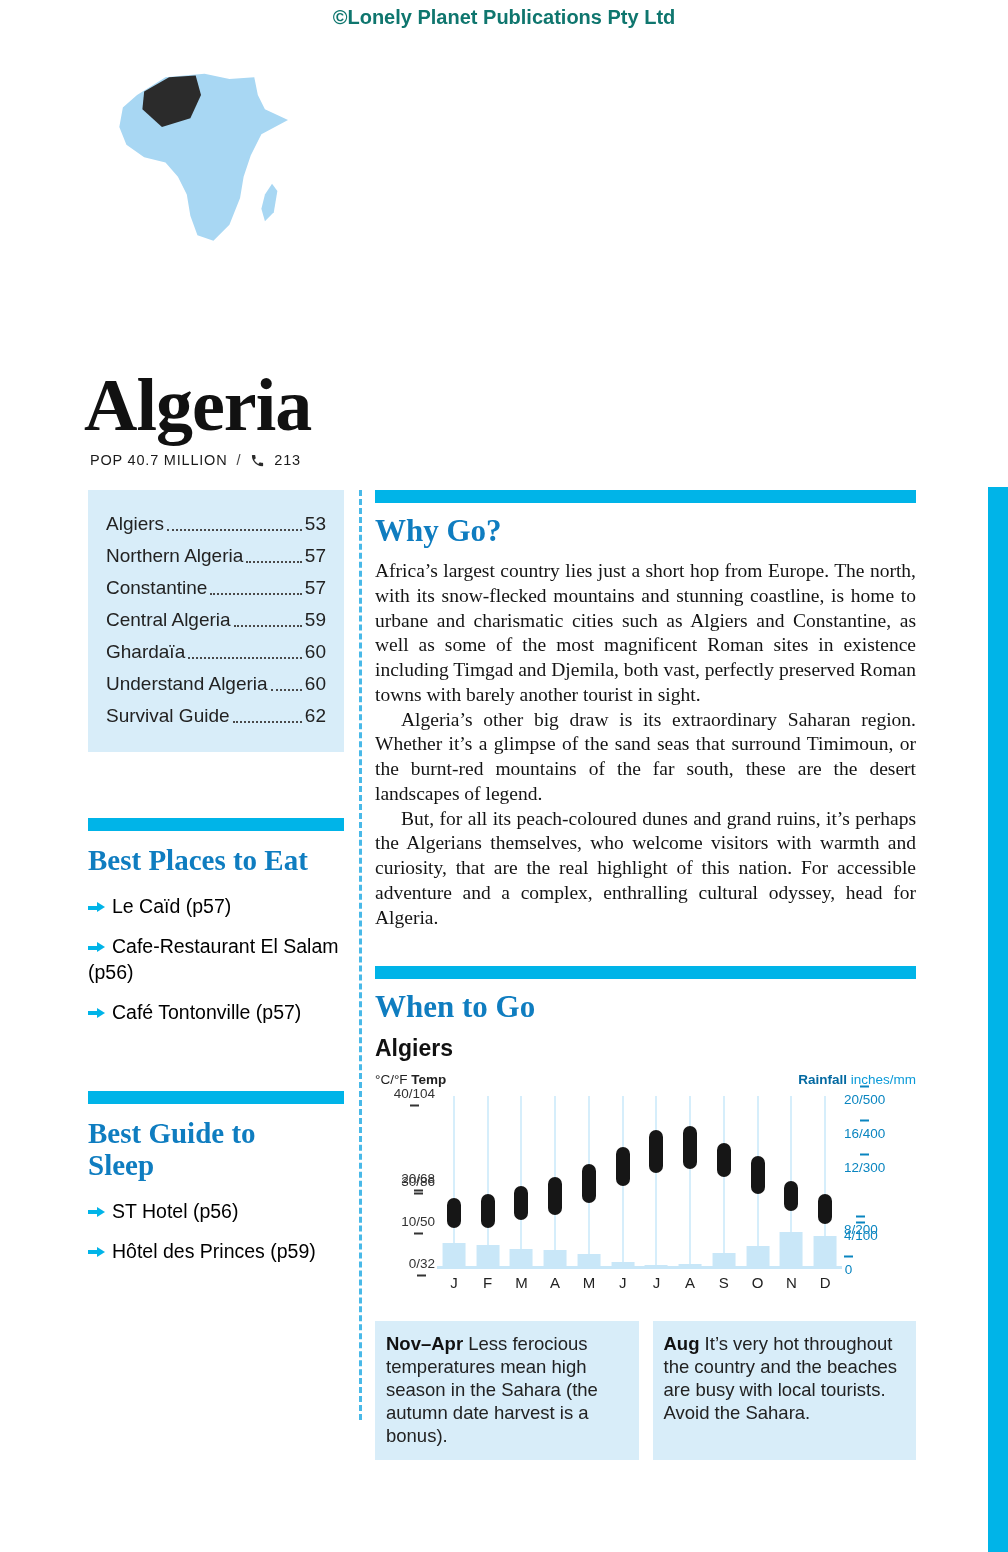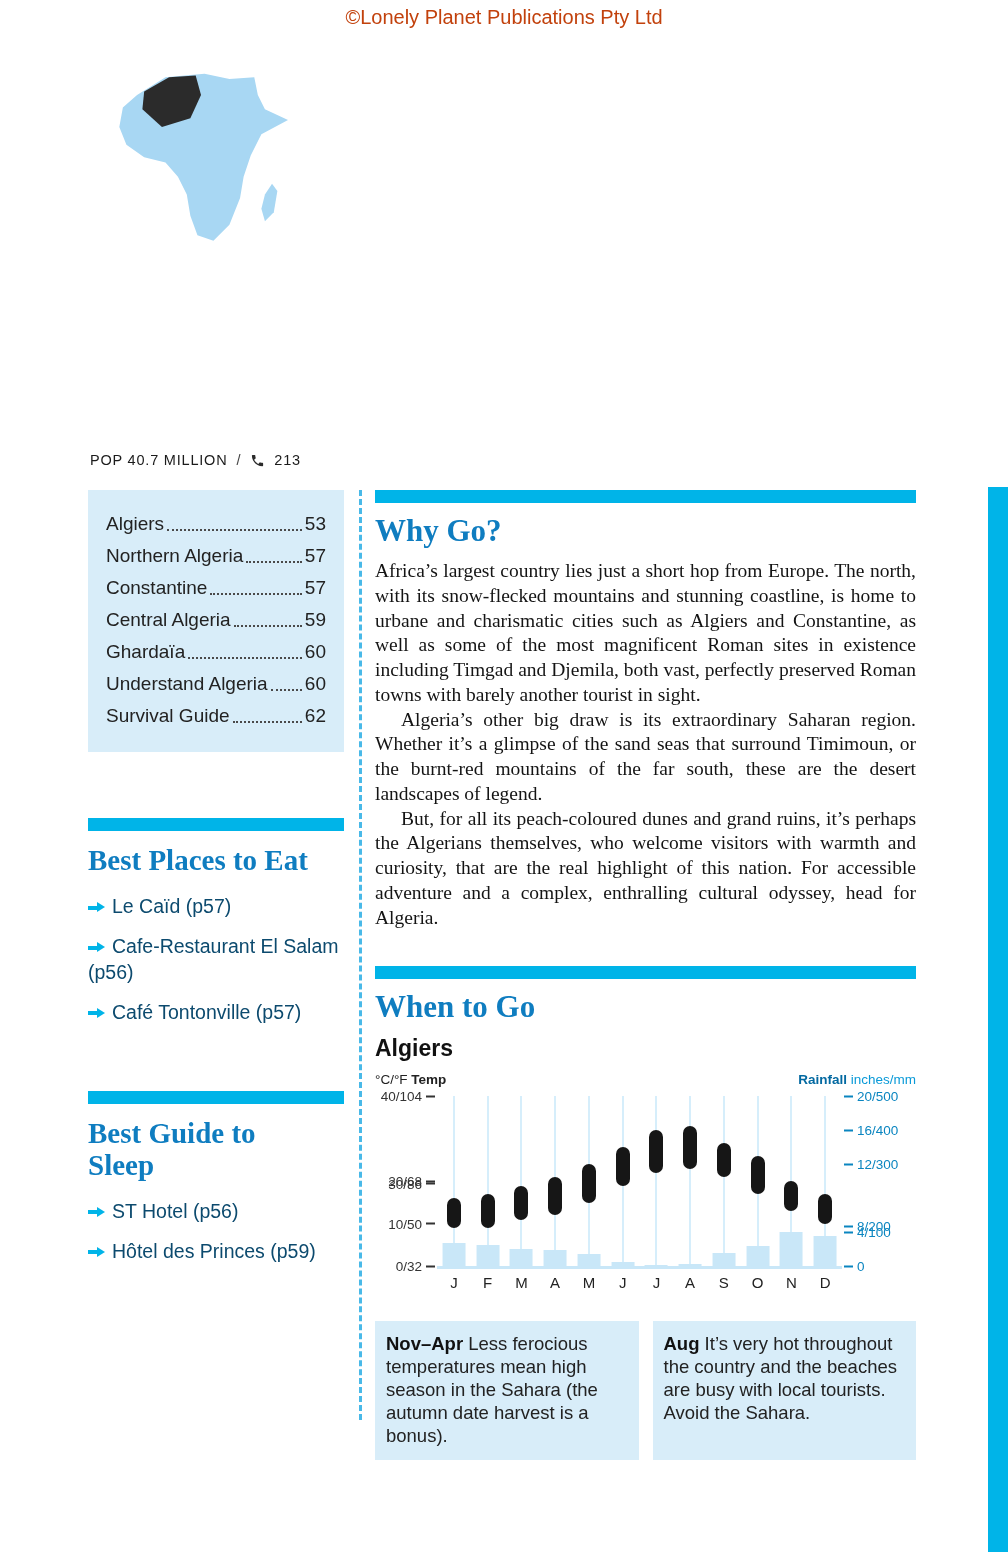--- a/index.html
+++ b/index.html
@@ -1,21 +1,21 @@
 <!DOCTYPE html>
 <html><head>
 <meta charset="utf-8">
 <style>
   html,body{margin:0;padding:0;background:#ffffff;}
   .page{position:relative;width:1008px;height:1552px;background:#fff;overflow:hidden;
         font-family:"Liberation Sans",sans-serif;color:#1a1a1a;}
 
   
   .copyright{position:absolute;top:6px;left:0;width:100%;text-align:center;
-             font-size:20px;font-weight:normal;color:#c2410c;}
+             font-size:20px;font-weight:bold;color:#0f766e;}
   .map-wrap{position:absolute;left:112px;top:56px;}
 
   .book-title{position:absolute;left:84px;top:368px;font-family:"Liberation Serif",serif;
               font-weight:bold;font-size:74px;line-height:1;color:#111;letter-spacing:-1px;}
   .stats{position:absolute;left:90px;top:452px;display:flex;align-items:center;gap:9px;
          font-size:14.5px;letter-spacing:.8px;color:#1b1b1b;}
   .stats .sep{color:#444;}
   .phone-icon{display:inline-block;vertical-align:middle;}
 
   
@@ -32,21 +32,21 @@
   .inc-item{display:flex;align-items:flex-end;font-size:19px;color:#222;padding:5px 0;}
   .inc-dots{flex:1;border-bottom:2px dotted #4a4a4a;margin:0 3px 4px 3px;min-width:10px;}
 
   
   .side-section{margin-top:66px;}
   .side-rule{height:13px;background:#00b4e8;}
   .side-heading{font-family:"Liberation Serif",serif;font-weight:bold;font-size:29px;
                 color:#0f7dc0;margin-top:14px;line-height:1.08;}
   .side-heading.narrow{max-width:185px;}
   .side-items{margin-top:18px;}
-  .side-item{font-size:19.5px;color:#0c4a6e;margin-bottom:14px;line-height:1.32;}
+  .side-item{font-size:19.5px;color:#000000;margin-bottom:14px;line-height:1.32;}
   .side-item .lp-arrow{color:#00b4e8;}
 
   
   .lp-arrow{display:inline-block;position:relative;width:17px;height:11px;margin-right:7px;}
   .lp-arrow::before{content:"";position:absolute;left:0;top:3.5px;width:9px;height:4px;background:currentColor;}
   .lp-arrow::after{content:"";position:absolute;left:9px;top:0;width:0;height:0;
                    border-left:8px solid currentColor;border-top:5.5px solid transparent;
                    border-bottom:5.5px solid transparent;}
 
   
@@ -64,21 +64,21 @@
   .chart{display:flex;margin-top:8px;}
   .axis{position:relative;padding-top:26px;}
   .axis.left{width:62px;}
   .axis.right{width:74px;}
   .axis-header{position:absolute;top:2px;white-space:nowrap;font-size:13.5px;}
   .axis.left .axis-header{left:0;color:#222;}
   .axis.right .axis-header{right:0;color:#0a9ad8;}
   .axis.right .axis-header b{color:#0369a1;}
   .axis-ticks{position:relative;height:170px;}
   .tick{position:absolute;display:flex;align-items:center;gap:4px;transform:translateY(-50%);
-        font-size:13.5px;white-space:nowrap;}
+        font-size:13.5px;white-space:nowrap;flex-direction:column;}
   .axis.left .tick{right:2px;color:#333;}
   .axis.right .tick{left:2px;color:#0a85c0;}
   .tick-dash{display:inline-block;width:9px;height:2px;background:#333;}
   .axis.right .tick-dash{background:#0a85c0;}
   .plot-wrap{flex:1;padding-top:26px;min-width:0;}
   .plot{display:flex;height:170px;border-bottom:3px solid #c9e7f8;position:relative;}
   .cc-col{flex:1;position:relative;}
   .cc-grid{position:absolute;left:50%;top:0;bottom:0;width:2px;margin-left:-1px;background:#d6eefb;}
   .cc-rain{position:absolute;bottom:0;left:50%;transform:translateX(-50%);width:68%;background:#c9e7f8;}
   .cc-temp{position:absolute;left:50%;transform:translateX(-50%);width:14px;border-radius:8px;background:#161616;}
@@ -101,20 +101,21 @@
   <div class="copyright">©Lonely Planet Publications Pty Ltd</div>
 
   <div class="map-wrap">
     <svg width="178" height="206" viewBox="0 0 100 116">
       <polygon fill="#a8d7f3" points="14,22 30,12 52,10 66,13 80,12 82,22 86,30 99,36 84,44 78,56 74,68 72,80 66,95 57,104 48,101 44,90 42,78 37,68 30,60 18,57 8,50 4,40 6,29"></polygon>
       <polygon fill="#a8d7f3" points="86,78 90,72 93,76 91,88 86,93 84,86"></polygon>
       <polygon fill="#2b2b2b" points="18,20 32,12 47,11 50,22 44,35 28,40 17,30"></polygon>
     </svg>
   </div>
 
+  <div class="book-title">Algeria</div>
 
   <div class="stats">
     <span>POP 40.7 MILLION</span>
     <span class="sep">/</span>
     <svg class="phone-icon" width="15" height="15" viewBox="0 0 24 24">
       <path fill="#2b2b2b" d="M6.6 10.8c1.4 2.8 3.8 5.1 6.6 6.6l2.2-2.2c.3-.3.7-.4 1-.2 1.1.4 2.3.6 3.6.6.6 0 1 .4 1 1V20c0 .6-.4 1-1 1C10.6 21 3 13.4 3 4c0-.6.4-1 1-1h3.5c.6 0 1 .4 1 1 0 1.2.2 2.4.6 3.6.1.3 0 .7-.2 1l-2.3 2.2z"></path>
     </svg>
     <span>213</span>
   </div>
 

